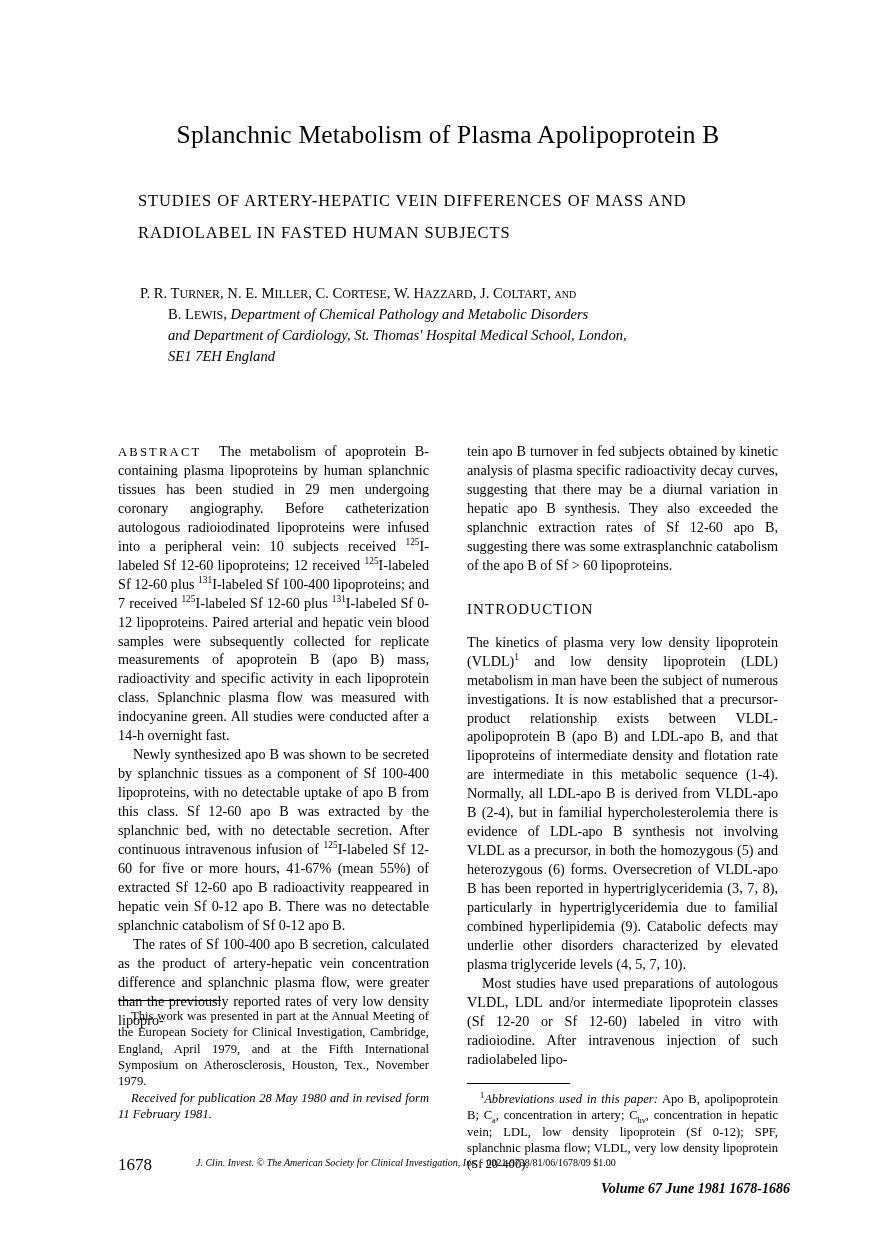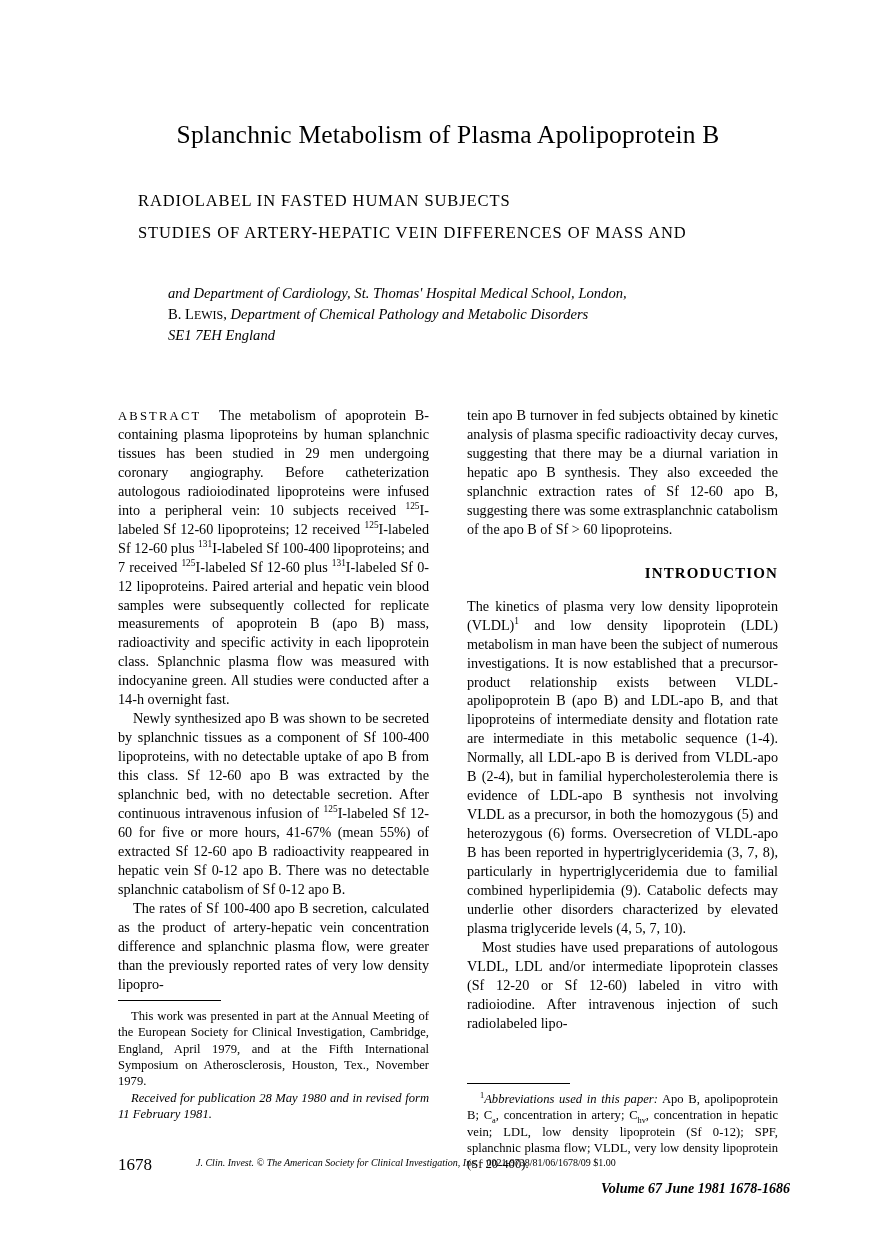--- a/index.html
+++ b/index.html
@@ -55,21 +55,21 @@
   .authors .line2 {
     margin-left: 28px;
   }
   .authors em {
     font-style: italic;
   }
 
   .columns {
     position: absolute;
     left: 118px;
-    top: 406px;
+    top: 442px;
     width: 660px;
     height: 655px;
   }
   .col {
     position: absolute;
     top: 0;
     width: 311px;
     font-size: 14.2px;
     line-height: 1.335;
     text-align: justify;
@@ -83,25 +83,25 @@
     text-indent: 15px;
   }
   .col p.first {
     text-indent: 0;
   }
   .abstract-label {
     letter-spacing: 2.2px;
     font-size: 12.6px;
   }
   .section-head {
-    text-align: right;
+    text-align: left;
     font-size: 15px;
     letter-spacing: 1.1px;
     margin: 24px 0 14px 0;
-    font-weight: bold;
+    font-weight: normal;
   }
   sup {
     font-size: 0.66em;
     vertical-align: super;
     line-height: 0;
   }
   sub {
     font-size: 0.66em;
     vertical-align: sub;
     line-height: 0;
@@ -172,32 +172,33 @@
     font-weight: bold;
   }
 </style>
 </head>
 <body>
 
 <div class="page">
 
   <div class="title-block">
     <h1 class="paper-title">Splanchnic Metabolism of Plasma Apolipoprotein B</h1>
+    <div class="subtitle">STUDIES OF ARTERY-HEPATIC VEIN DIFFERENCES OF MASS AND</div>
     <div class="subtitle">RADIOLABEL IN FASTED HUMAN SUBJECTS</div>
-    <div class="subtitle">STUDIES OF ARTERY-HEPATIC VEIN DIFFERENCES OF MASS AND</div>
 
     <div class="authors">
-      <div class="line2">
-        <em>and Department of Cardiology, St. Thomas' Hospital Medical School, London,</em>
-      </div>
+      <div class="sc">P. R. T<span style="font-size:0.82em">URNER</span>, N. E. M<span style="font-size:0.82em">ILLER</span>, C. C<span style="font-size:0.82em">ORTESE</span>, W. H<span style="font-size:0.82em">AZZARD</span>, J. C<span style="font-size:0.82em">OLTART</span>, and</div>
       <div class="line2">
         <span class="sc">B. L<span style="font-size:0.82em">EWIS</span>,</span>
         <em>Department of Chemical Pathology and Metabolic Disorders</em>
       </div>
       <div class="line2">
+        <em>and Department of Cardiology, St. Thomas' Hospital Medical School, London,</em>
+      </div>
+      <div class="line2">
         <em>SE1 7EH England</em>
       </div>
     </div>
   </div>
 
   <div class="columns">
 
     <div class="col left">
       <p class="first"><span class="abstract-label">ABSTRACT</span>&nbsp;&nbsp;The metabolism of apoprotein B-containing plasma lipoproteins by human splanchnic tissues has been studied in 29 men undergoing coronary angiography. Before catheterization autologous radioiodinated lipoproteins were infused into a peripheral vein: 10 subjects received <sup>125</sup>I-labeled Sf 12-60 lipoproteins; 12 received <sup>125</sup>I-labeled Sf 12-60 plus <sup>131</sup>I-labeled Sf 100-400 lipoproteins; and 7 received <sup>125</sup>I-labeled Sf 12-60 plus <sup>131</sup>I-labeled Sf 0-12 lipoproteins. Paired arterial and hepatic vein blood samples were subsequently collected for replicate measurements of apoprotein B (apo B) mass, radioactivity and specific activity in each lipoprotein class. Splanchnic plasma flow was measured with indocyanine green. All studies were conducted after a 14-h overnight fast.</p>
       <p>Newly synthesized apo B was shown to be secreted by splanchnic tissues as a component of Sf 100-400 lipoproteins, with no detectable uptake of apo B from this class. Sf 12-60 apo B was extracted by the splanchnic bed, with no detectable secretion. After continuous intravenous infusion of <sup>125</sup>I-labeled Sf 12-60 for five or more hours, 41-67% (mean 55%) of extracted Sf 12-60 apo B radioactivity reappeared in hepatic vein Sf 0-12 apo B. There was no detectable splanchnic catabolism of Sf 0-12 apo B.</p>

